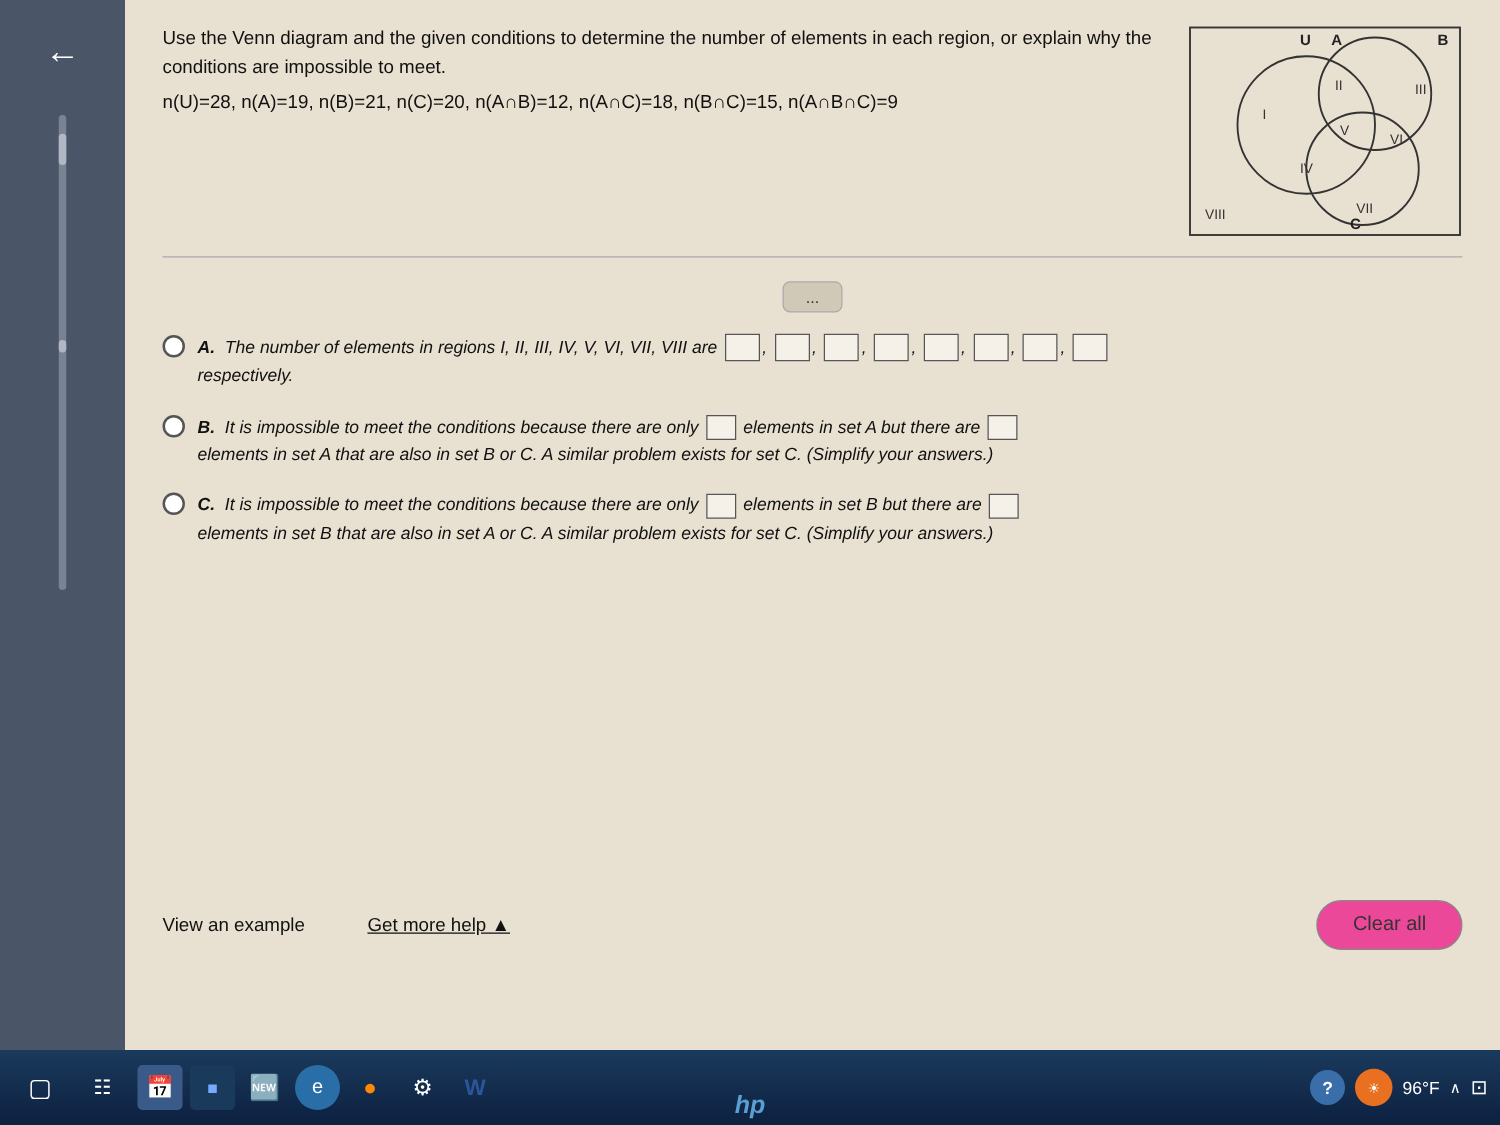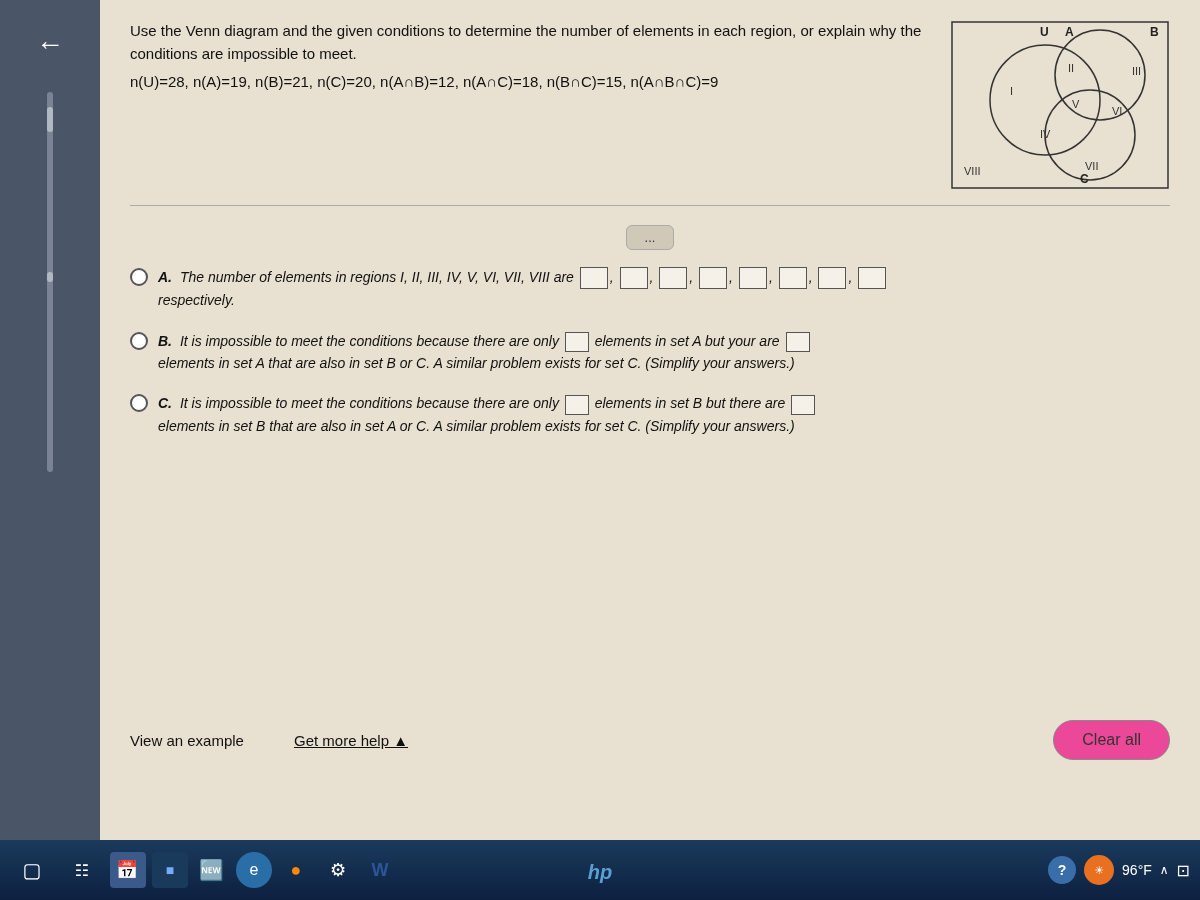--- a/index.html
+++ b/index.html
@@ -70,21 +70,21 @@
       align-items: center;
       justify-content: center;
       color: white;
       font-size: 14px;
       font-weight: bold;
     }
 
     
     .hp-logo {
       position: absolute;
-      bottom: 16px;
+      bottom: 4px;
       left: 50%;
       transform: translateX(-50%);
       color: #5a9fd4;
       font-size: 20px;
       font-style: italic;
       font-weight: bold;
       z-index: 200;
     }
 
     
@@ -392,21 +392,21 @@
           <span>respectively.</span>
         </div>
       </div>
 
       <div class="option-row">
         <div class="radio-btn"></div>
         <div>
           <span class="option-label">B.</span>
           <span>It is impossible to meet the conditions because there are only</span>
           <span class="answer-box-small"></span>
-          <span>elements in set A but your are</span>
+          <span>elements in set A but there are</span>
           <span class="answer-box-small"></span>
           <br>
           <span>elements in set A that are also in set B or C. A similar problem exists for set C. (Simplify your answers.)</span>
         </div>
       </div>
 
       <div class="option-row">
         <div class="radio-btn"></div>
         <div>
           <span class="option-label">C.</span>

